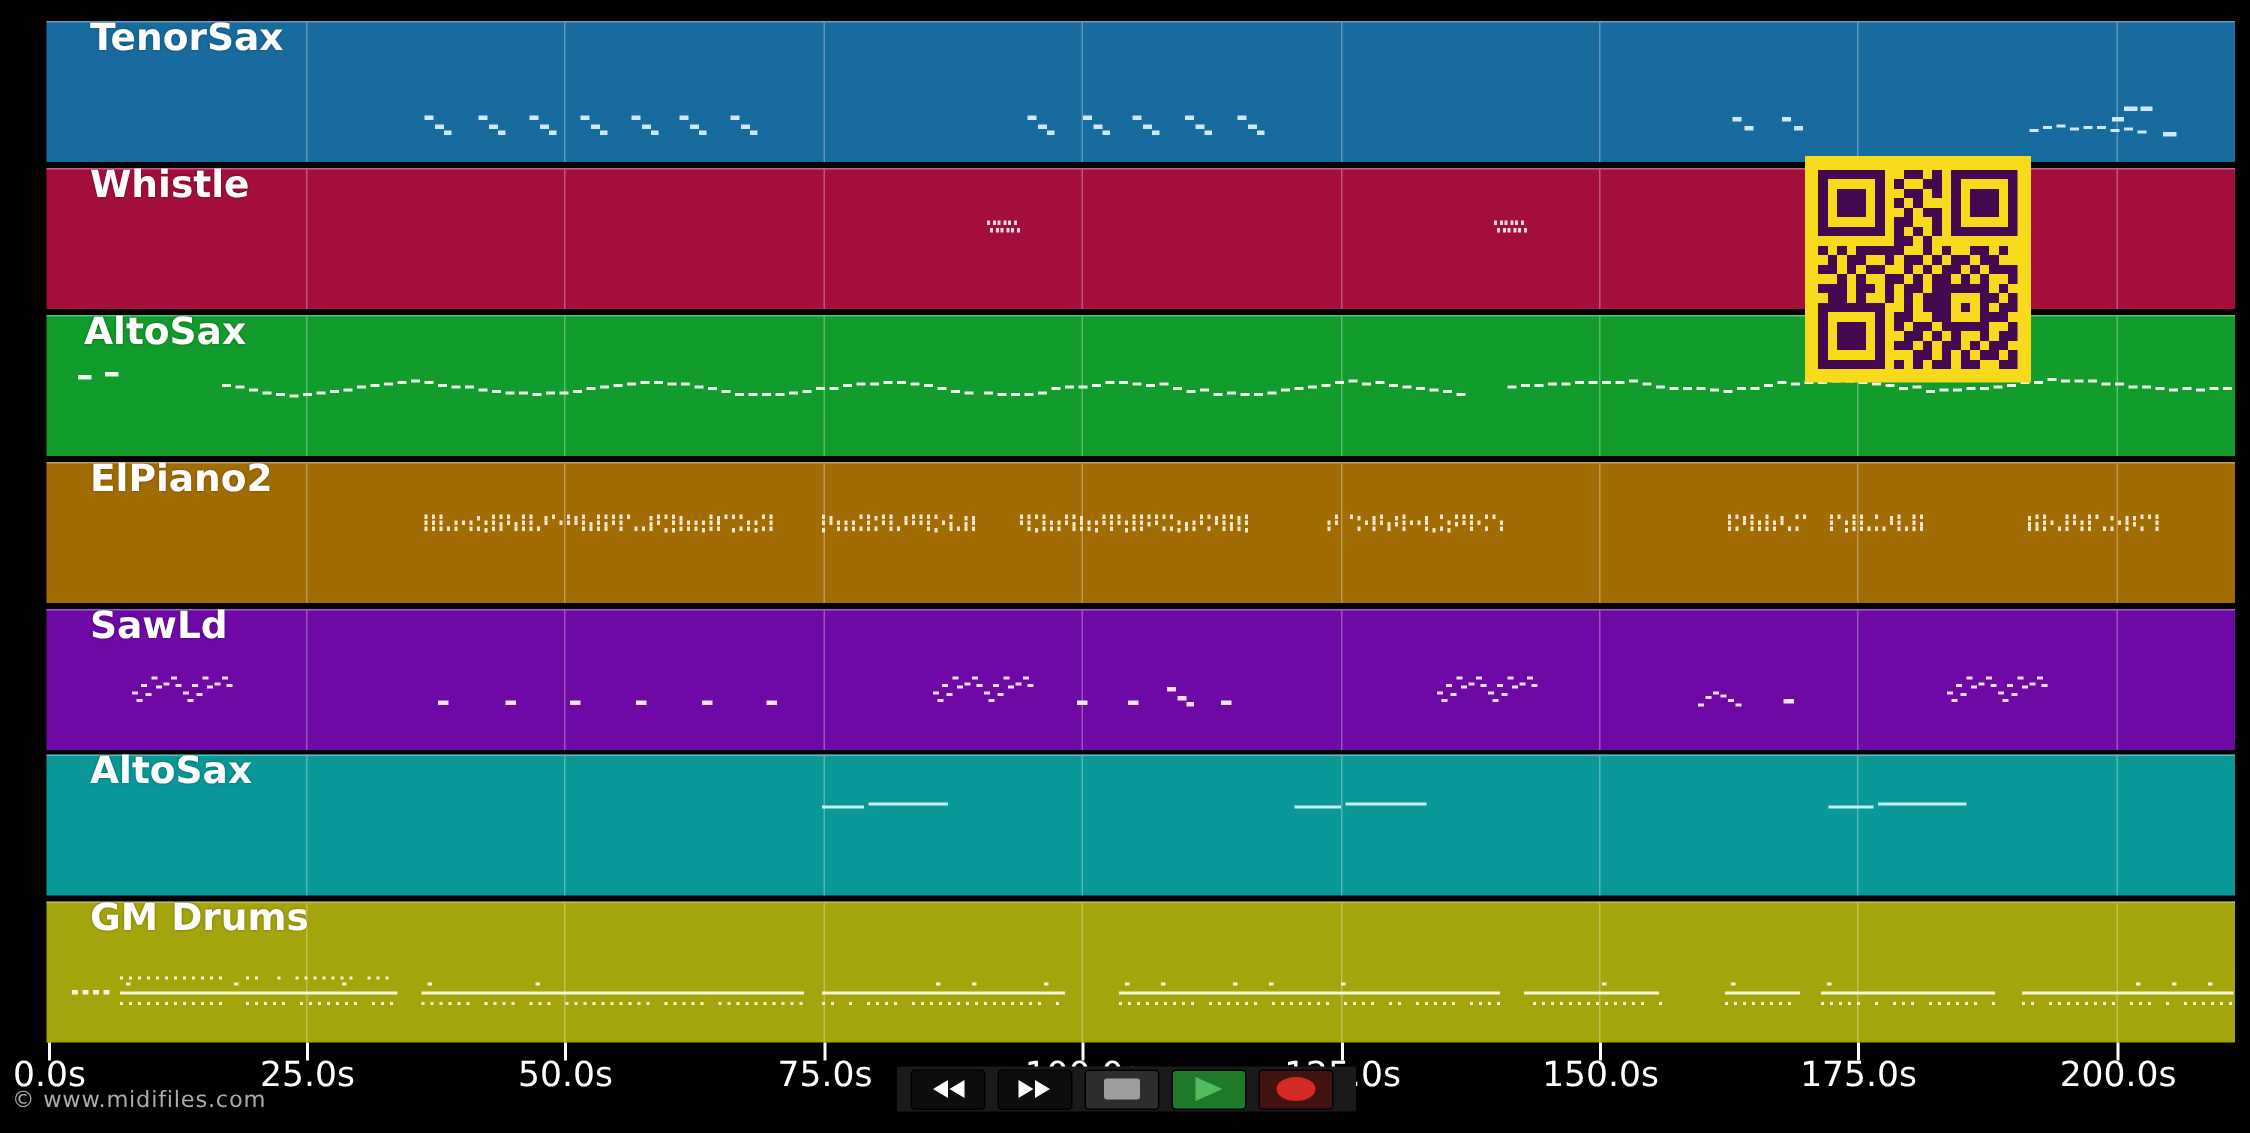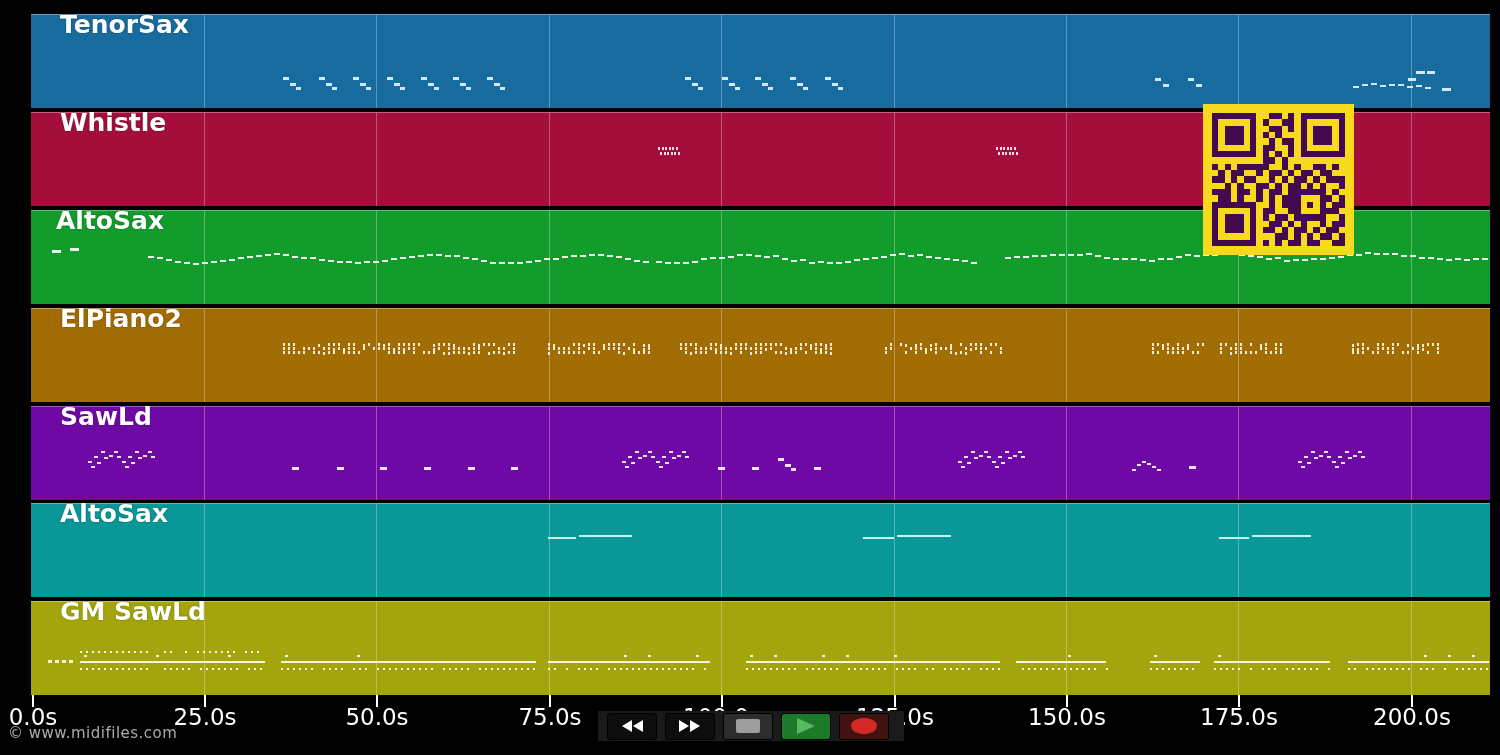--- a/index.html
+++ b/index.html
@@ -1062,21 +1062,21 @@
     <div style="position: absolute; left: 31px; top: 601px; width: 1459px; height: 94px; background: rgb(164, 164, 12); z-index: 1; border-top: 1px solid rgba(255, 255, 255, 0.35); box-sizing: border-box;">
       <div class="gridline" style="left: 173px; background: rgba(255, 255, 255, 0.3);"></div>
       <div class="gridline" style="left: 345px; background: rgba(255, 255, 255, 0.3);"></div>
       <div class="gridline" style="left: 518px; background: rgba(255, 255, 255, 0.3);"></div>
       <div class="gridline" style="left: 690px; background: rgba(255, 255, 255, 0.3);"></div>
       <div class="gridline" style="left: 863px; background: rgba(255, 255, 255, 0.3);"></div>
       <div class="gridline" style="left: 1035px; background: rgba(255, 255, 255, 0.3);"></div>
       <div class="gridline" style="left: 1207px; background: rgba(255, 255, 255, 0.3);"></div>
       <div class="gridline" style="left: 1380px; background: rgba(255, 255, 255, 0.3);"></div>
     </div>
-    <div class="track-label" style="left: 60px; top: 598px;">GM SawLd</div>
+    <div class="track-label" style="left: 60px; top: 598px;">GM Drums</div>
     <div style="position: absolute; left: 48px; top: 660px; width: 4px; height: 3px; background: rgb(245, 245, 218); z-index: 3;"></div>
     <div style="position: absolute; left: 55px; top: 660px; width: 4px; height: 3px; background: rgb(245, 245, 218); z-index: 3;"></div>
     <div style="position: absolute; left: 62px; top: 660px; width: 4px; height: 3px; background: rgb(245, 245, 218); z-index: 3;"></div>
     <div style="position: absolute; left: 69px; top: 660px; width: 4px; height: 3px; background: rgb(245, 245, 218); z-index: 3;"></div>
     <div style="position: absolute; left: 80px; top: 651px; width: 2px; height: 2px; background: rgb(245, 245, 218); z-index: 3;"></div>
     <div style="position: absolute; left: 86px; top: 651px; width: 2px; height: 2px; background: rgb(245, 245, 218); z-index: 3;"></div>
     <div style="position: absolute; left: 92px; top: 651px; width: 2px; height: 2px; background: rgb(245, 245, 218); z-index: 3;"></div>
     <div style="position: absolute; left: 98px; top: 651px; width: 2px; height: 2px; background: rgb(245, 245, 218); z-index: 3;"></div>
     <div style="position: absolute; left: 104px; top: 651px; width: 2px; height: 2px; background: rgb(245, 245, 218); z-index: 3;"></div>
     <div style="position: absolute; left: 110px; top: 651px; width: 2px; height: 2px; background: rgb(245, 245, 218); z-index: 3;"></div>

